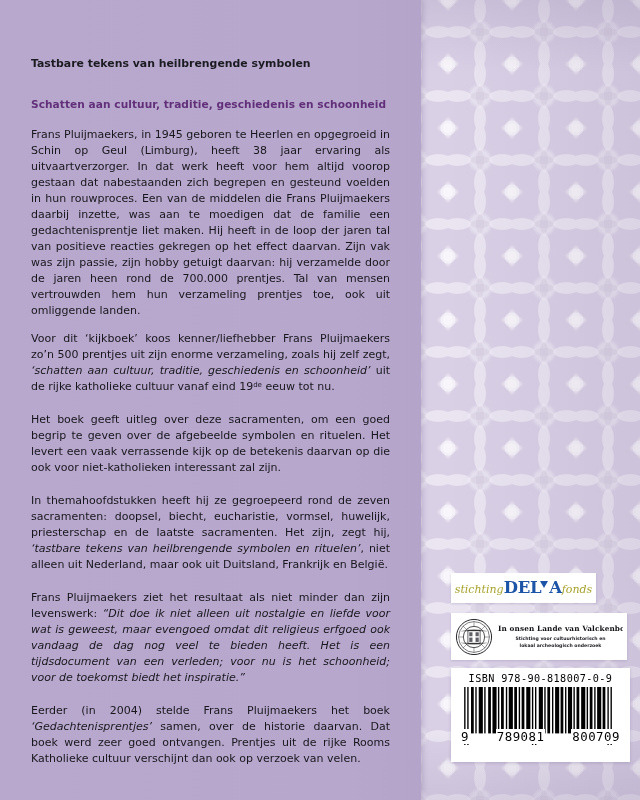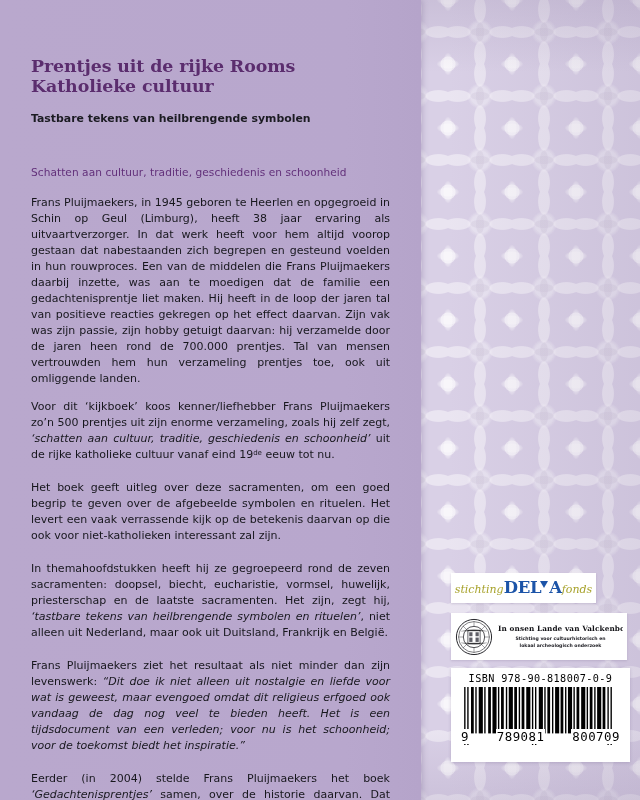--- a/index.html
+++ b/index.html
@@ -74,23 +74,23 @@
   }
   .subtitle{
     font-size:10.9px;
     font-weight:700;
     color:#1b1b22;
     line-height:1.42;
     margin:0;
   }
   .section-head{
     font-size:10.6px;
-    font-weight:400;
+    font-weight:700;
     color:#62307a;
-    margin:39px 0 0 0;
+    margin:27px 0 0 0;
     letter-spacing:.05px;
   }
   p.body{
     font-size:11px;
     line-height:1.455;
     color:#17171d;
     text-align:justify;
     margin:17px 0 0 0;
     hyphens:none;
   }
@@ -162,21 +162,20 @@
 <div id="cover">
 
   <div id="damask"></div>
   <div id="damask2"></div>
   <div id="vignette"></div>
 
   <div id="panel"></div>
 
   <div id="content">
 
-    <h1 class="title">Prentjes uit de rijke Rooms Katholieke cultuur</h1>
 
     <div class="subtitle">
       <span>Tastbare tekens van heilbrengende symbolen</span><br>
     </div>
 
     <div class="section-head">Schatten aan cultuur, traditie, geschiedenis en schoonheid</div>
 
     <p class="body">Frans Pluijmaekers, in 1945 geboren te Heerlen en opgegroeid in Schin op Geul (Limburg), heeft 38 jaar ervaring als uitvaartverzorger. In dat werk heeft voor hem altijd voorop gestaan dat nabestaanden zich begrepen en gesteund voelden in hun rouwproces. Een van de middelen die Frans Pluijmaekers daarbij inzette, was aan te moedigen dat de familie een gedachtenisprentje liet maken. Hij heeft in de loop der jaren tal van positieve reacties gekregen op het effect daarvan. Zijn vak was zijn passie, zijn hobby getuigt daarvan: hij verzamelde door de jaren heen rond de 700.000 prentjes. Tal van mensen vertrouwden hem hun verzameling prentjes toe, ook uit omliggende landen.</p>
 
     <p class="body tight"><span>Voor dit ‘kijkboek’ koos kenner/liefhebber Frans Pluijmaekers zo’n 500 prentjes uit zijn enorme verzameling, zoals hij zelf zegt, </span><span class="it">‘schatten aan cultuur, traditie, geschiedenis en schoonheid’</span><span> uit de rijke katholieke cultuur vanaf eind 19</span><sup>de</sup><span> eeuw tot nu.</span></p>

